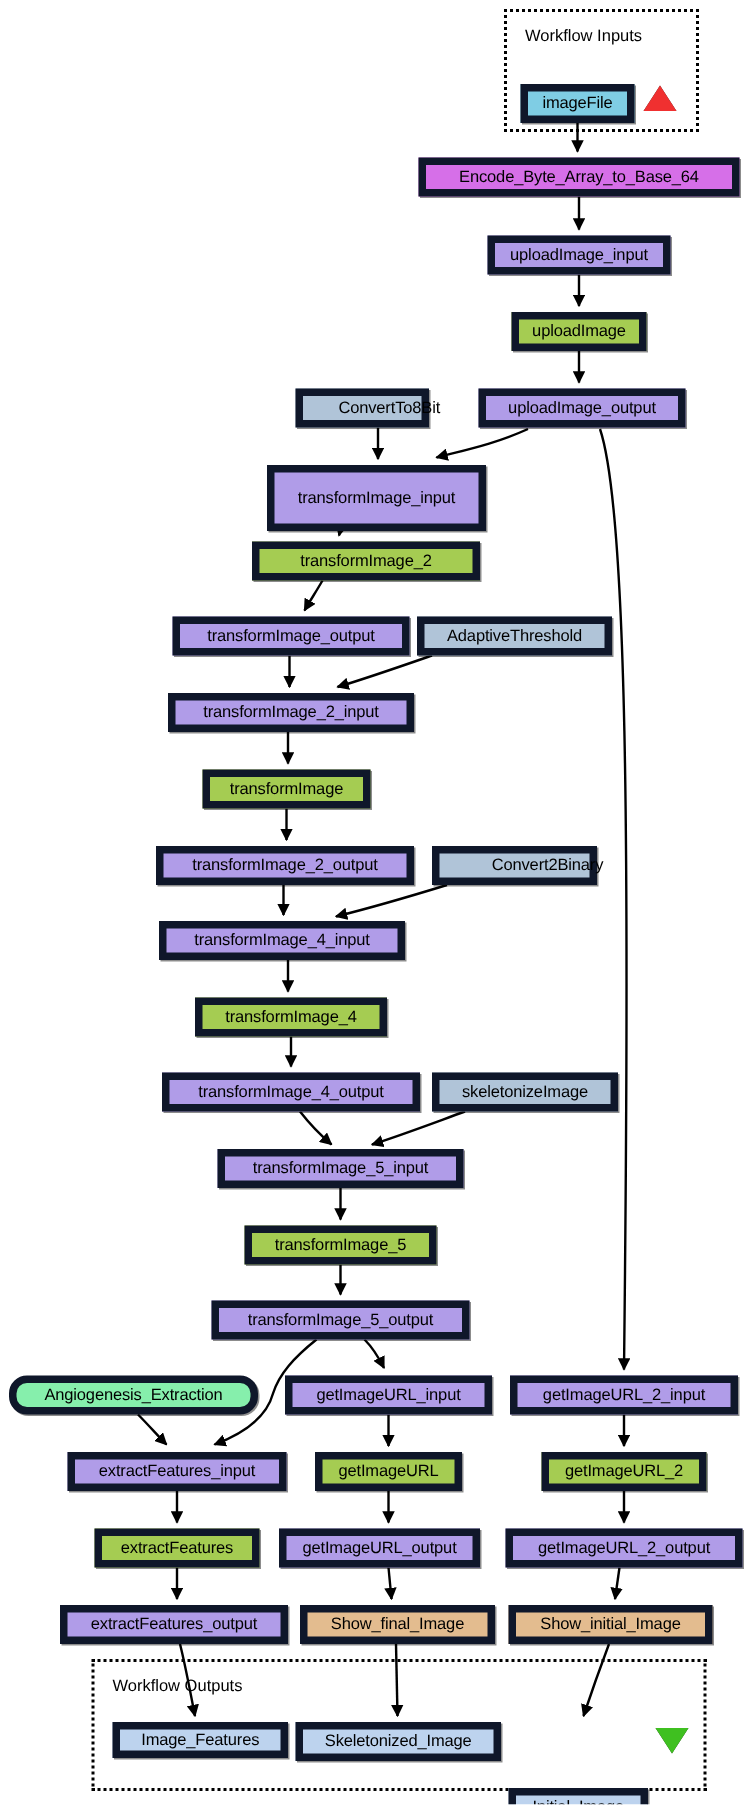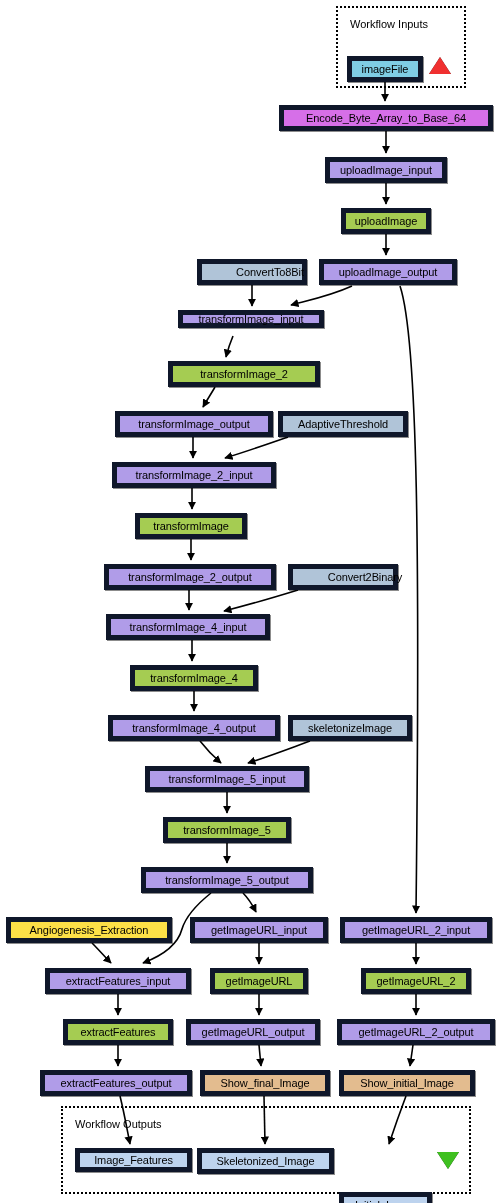--- a/index.html
+++ b/index.html
@@ -131,24 +131,24 @@
       </div>
       <div class="node" style="left: 325px; top: 157px; width: 122px; height: 26px; background: rgb(176, 156, 232);">
         <span>uploadImage_input</span>
       </div>
       <div class="node" style="left: 341px; top: 208px; width: 90px; height: 26px; background: rgb(165, 204, 82);">
         <span>uploadImage</span>
       </div>
       <div class="node" style="left: 319px; top: 259px; width: 138px; height: 26px; background: rgb(176, 156, 232);">
         <span>uploadImage_output</span>
       </div>
-      <div class="node" style="left: 197px; top: 259px; width: 110px; height: 26px; background: rgb(176, 196, 216); padding-left: 36px;">
+      <div class="node" style="left: 197px; top: 259px; width: 89px; height: 26px; background: rgb(176, 196, 216); padding-left: 36px;">
         <span>ConvertTo8Bit</span>
       </div>
-      <div class="node" style="left: 178px; top: 310px; width: 146px; height: 18px; background: rgb(176, 156, 232);">
+      <div class="node" style="left: 178px; top: 310px; width: 146px; height: 44px; background: rgb(176, 156, 232);">
         <span>transformImage_input</span>
       </div>
       <div class="node" style="left: 168px; top: 361px; width: 152px; height: 26px; background: rgb(165, 204, 82);">
         <span>transformImage_2</span>
       </div>
       <div class="node" style="left: 115px; top: 411px; width: 158px; height: 26px; background: rgb(176, 156, 232);">
         <span>transformImage_output</span>
       </div>
       <div class="node" style="left: 278px; top: 411px; width: 130px; height: 26px; background: rgb(176, 196, 216);">
         <span>AdaptiveThreshold</span>
@@ -179,21 +179,21 @@
       </div>
       <div class="node" style="left: 145px; top: 766px; width: 164px; height: 26px; background: rgb(176, 156, 232);">
         <span>transformImage_5_input</span>
       </div>
       <div class="node" style="left: 163px; top: 817px; width: 128px; height: 26px; background: rgb(165, 204, 82);">
         <span>transformImage_5</span>
       </div>
       <div class="node" style="left: 141px; top: 867px; width: 172px; height: 26px; background: rgb(176, 156, 232);">
         <span>transformImage_5_output</span>
       </div>
-      <div class="node" style="left: 6px; top: 917px; width: 166px; height: 26px; background: #fde047;">
+      <div class="node" style="left: 6px; top: 917px; width: 166px; height: 26px; background: #86efac; border-radius: 12px;">
         <span>Angiogenesis_Extraction</span>
       </div>
       <div class="node" style="left: 190px; top: 917px; width: 138px; height: 26px; background: rgb(176, 156, 232);">
         <span>getImageURL_input</span>
       </div>
       <div class="node" style="left: 340px; top: 917px; width: 152px; height: 26px; background: rgb(176, 156, 232);">
         <span>getImageURL_2_input</span>
       </div>
       <div class="node" style="left: 45px; top: 968px; width: 146px; height: 26px; background: rgb(176, 156, 232);">
         <span>extractFeatures_input</span>

